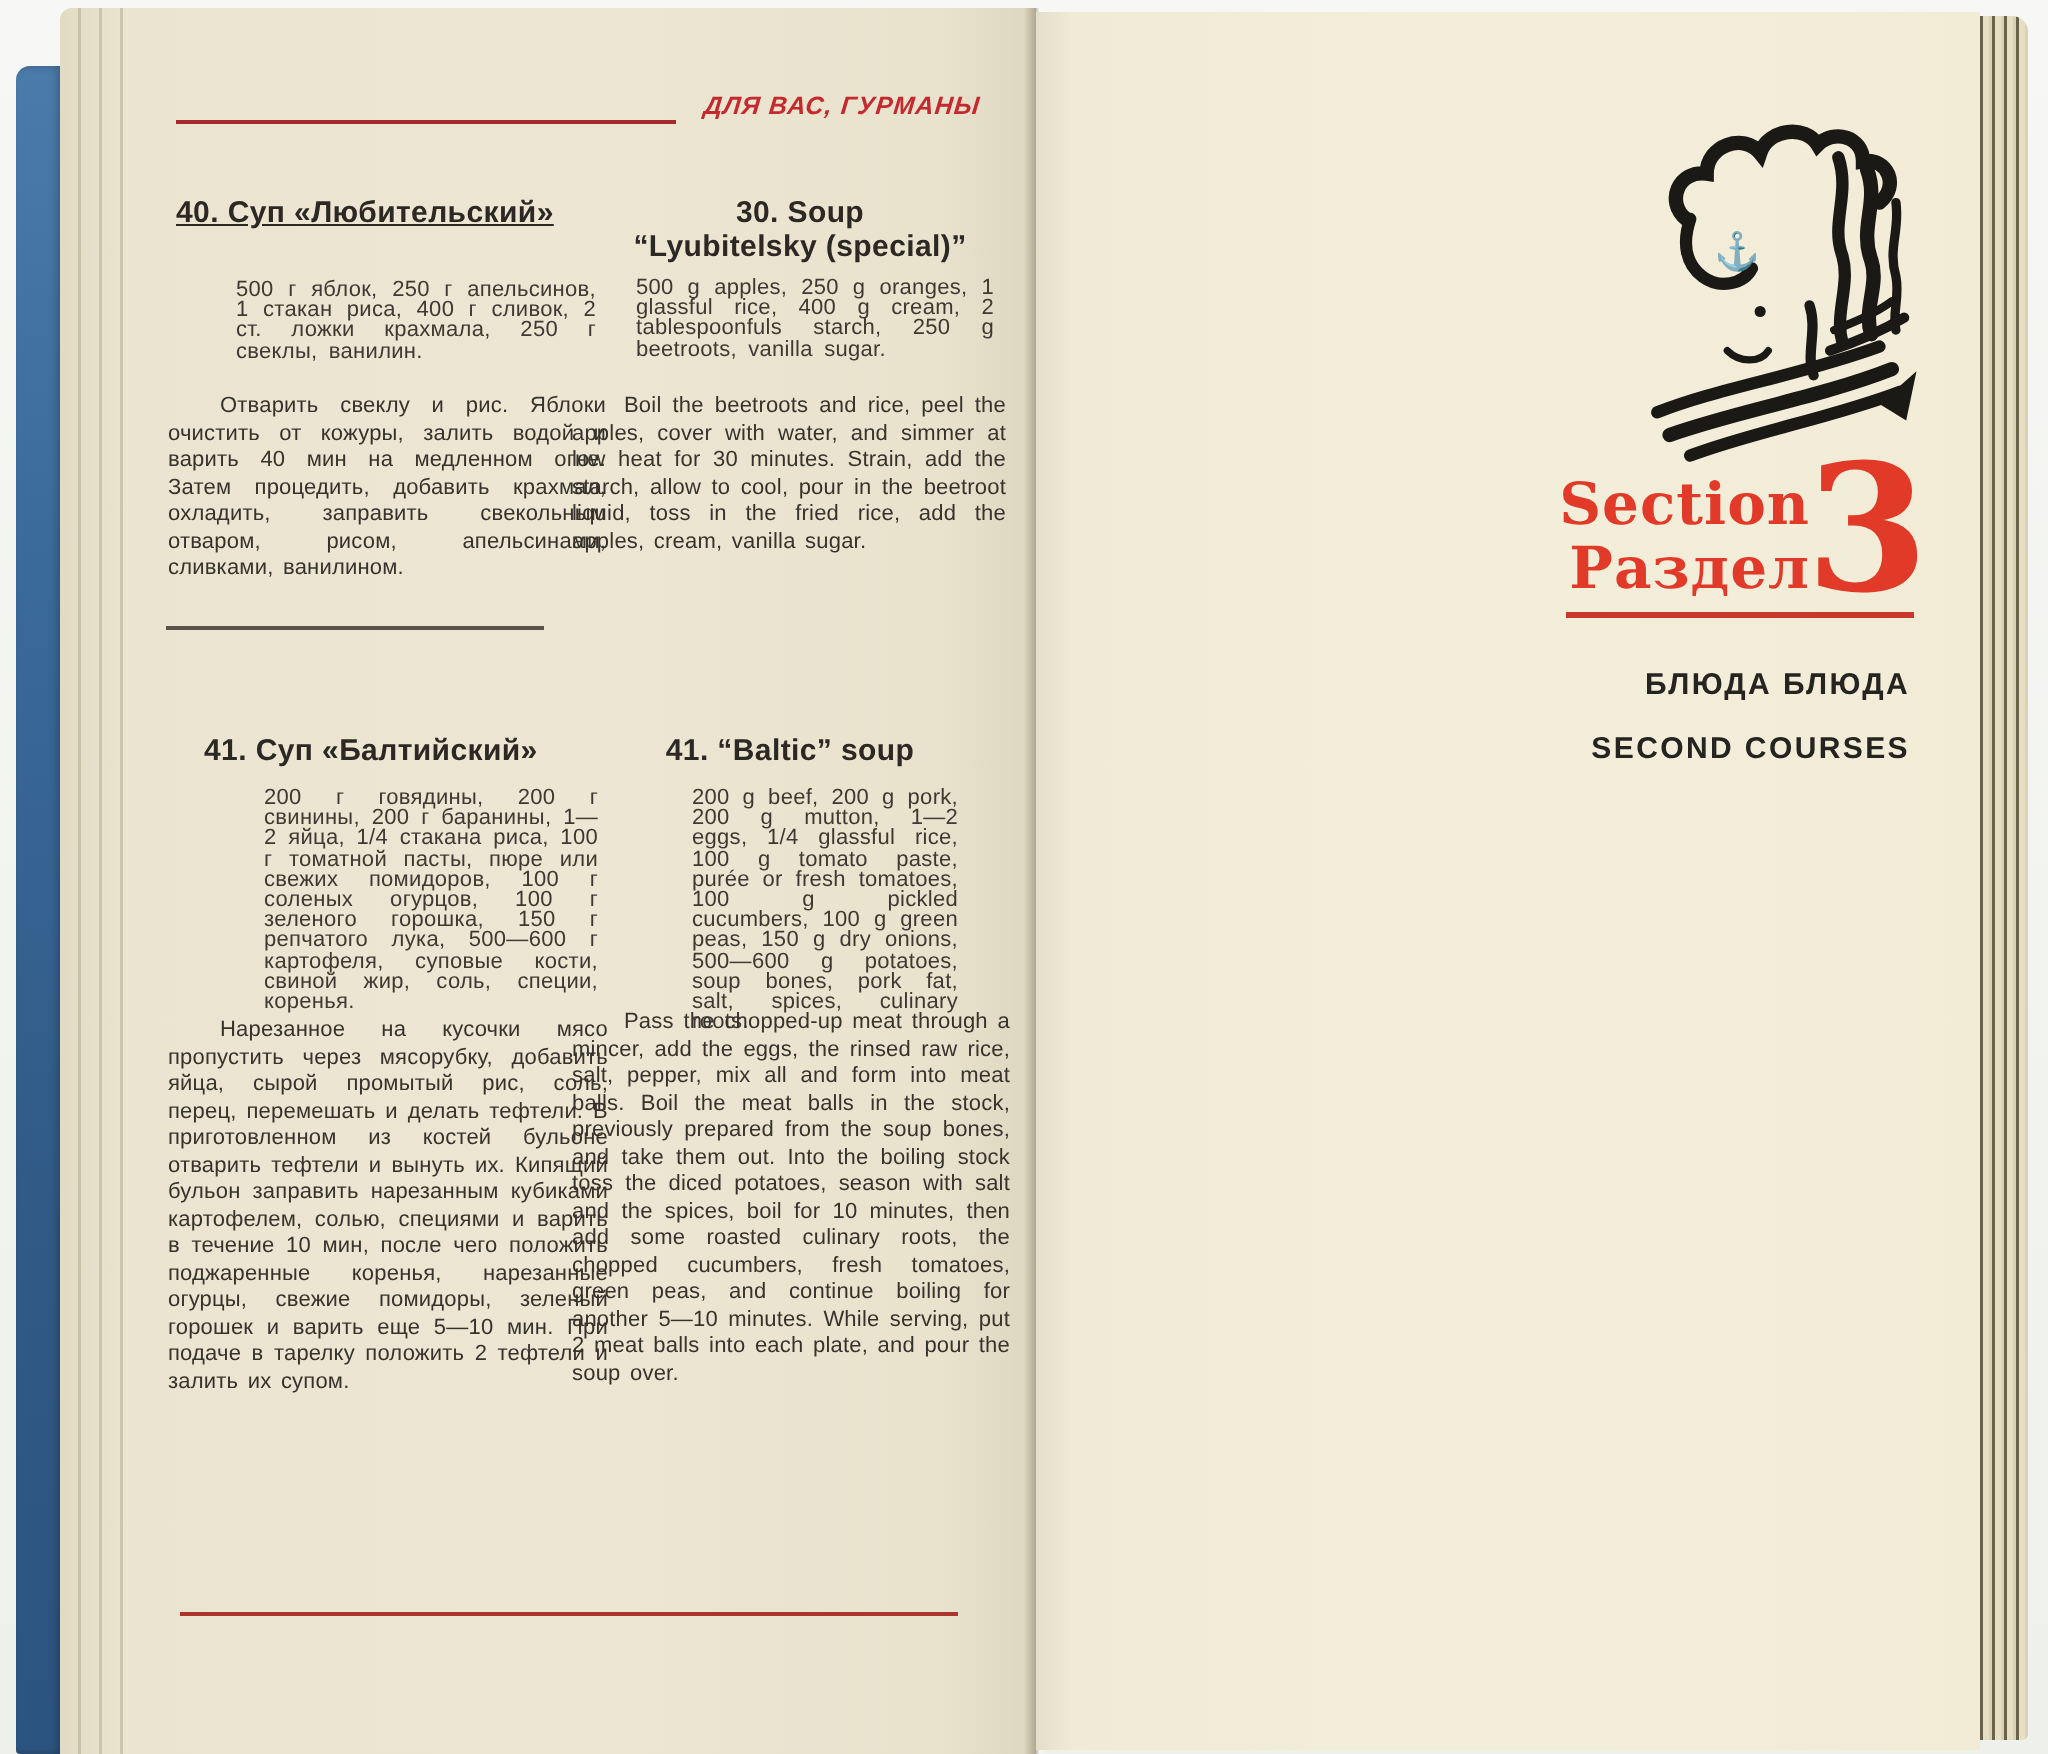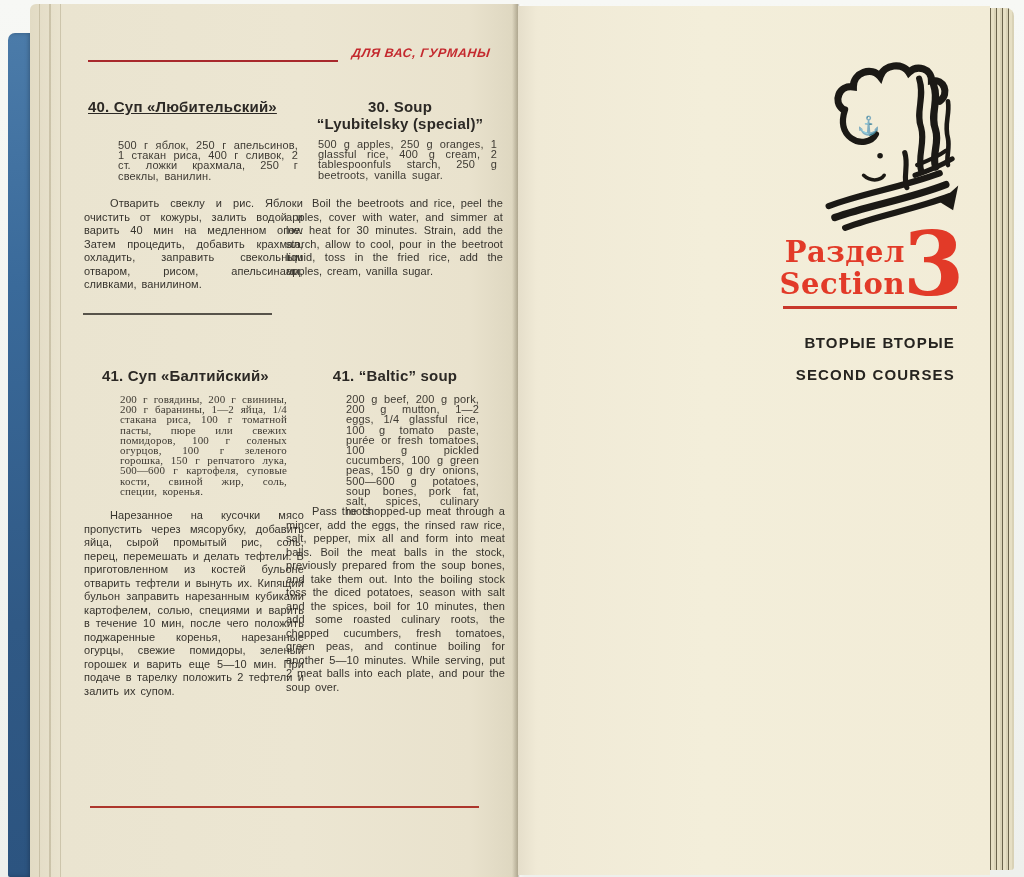--- a/index.html
+++ b/index.html
@@ -64,21 +64,21 @@
     <div class="abs divider" style="left:53px;top:309px;width:189px;"></div>
 
     <div class="abs recipe-title center" style="left:272px;top:94px;width:196px;">
       <div>30. Soup</div>
       <div>“Lyubitelsky (special)”</div>
     </div>
     <div class="abs ingredients" style="left:288px;top:135px;width:179px;">500 g apples, 250 g oranges, 1 glassful rice, 400 g cream, 2 tablespoonfuls starch, 250 g beetroots, vanilla sugar.</div>
     <div class="abs instructions" style="left:256px;top:193px;width:217px;">Boil the beetroots and rice, peel the apples, cover with water, and simmer at low heat for 30 minutes. Strain, add the starch, allow to cool, pour in the beetroot liquid, toss in the fried rice, add the apples, cream, vanilla sugar.</div>
 
     <div class="abs recipe-title" style="left:72px;top:363px;">41. Суп «Балтийский»</div>
-    <div class="abs ingredients" style="left:90px;top:390px;width:167px;font-family:Liberation Serif, serif;">200 г говядины, 200 г свинины, 200 г баранины, 1—2 яйца, 1/4 стакана риса, 100 г томатной пасты, пюре или свежих помидоров, 100 г соленых огурцов, 100 г зеленого горошка, 150 г репчатого лука, 500—600 г картофеля, суповые кости, свиной жир, соль, специи, коренья.</div>
+    <div class="abs ingredients" style="left:102px;top:390px;width:167px;">200 г говядины, 200 г свинины, 200 г баранины, 1—2 яйца, 1/4 стакана риса, 100 г томатной пасты, пюре или свежих помидоров, 100 г соленых огурцов, 100 г зеленого горошка, 150 г репчатого лука, 500—600 г картофеля, суповые кости, свиной жир, соль, специи, коренья.</div>
     <div class="abs instructions" style="left:54px;top:505px;width:220px;">Нарезанное на кусочки мясо пропустить через мясорубку, добавить яйца, сырой промытый рис, соль, перец, перемешать и делать тефтели. В приготовленном из костей бульоне отварить тефтели и вынуть их. Кипящий бульон заправить нарезанным кубиками картофелем, солью, специями и варить в течение 10 мин, после чего положить поджаренные коренья, нарезанные огурцы, свежие помидоры, зеленый горошек и варить еще 5—10 мин. При подаче в тарелку положить 2 тефтели и залить их супом.</div>
 
     <div class="abs recipe-title center" style="left:270px;top:363px;width:190px;">41. “Baltic” soup</div>
     <div class="abs ingredients" style="left:316px;top:390px;width:133px;">200 g beef, 200 g pork, 200 g mutton, 1—2 eggs, 1/4 glassful rice, 100 g tomato paste, purée or fresh tomatoes, 100 g pickled cucumbers, 100 g green peas, 150 g dry onions, 500—600 g potatoes, soup bones, pork fat, salt, spices, culinary roots.</div>
     <div class="abs instructions" style="left:256px;top:501px;width:219px;">Pass the chopped-up meat through a mincer, add the eggs, the rinsed raw rice, salt, pepper, mix all and form into meat balls. Boil the meat balls in the stock, previously prepared from the soup bones, and take them out. Into the boiling stock toss the diced potatoes, season with salt and the spices, boil for 10 minutes, then add some roasted culinary roots, the chopped cucumbers, fresh tomatoes, green peas, and continue boiling for another 5—10 minutes. While serving, put 2 meat balls into each plate, and pour the soup over.</div>
 
     <div class="abs rule-red" style="left:60px;top:802px;width:389px;background:#ad362c;"></div>
   </div>
 
   <div class="abs fold"></div>
@@ -107,24 +107,24 @@
       </g>
 
       <circle cx="60" cy="97" r="2.7" fill="#1b1915"></circle>
 
       <path d="M118,142 L136,126 L131,150 Z" fill="#1b1915"></path>
 
       <text x="38" y="74" font-size="18" fill="#1b1915">⚓</text>
     </svg>
 
     <div class="abs section-labels" style="left:252px;top:230px;width:135px;">
+      <div>Section</div>
       <div>Раздел</div>
-      <div>Section</div>
     </div>
     <div class="abs section-number" style="left:385px;top:218px;">3</div>
     <div class="abs red-underline" style="left:265px;top:300px;width:174px;"></div>
 
-    <div class="abs subtitle" style="left:262px;top:328px;width:175px;">ВТОРЫЕ ВТОРЫЕ</div>
+    <div class="abs subtitle" style="left:262px;top:328px;width:175px;">БЛЮДА БЛЮДА</div>
     <div class="abs subtitle" style="left:262px;top:360px;width:175px;">SECOND COURSES</div>
   </div>
 
   <div class="abs right-edges"></div>
 </div>
 
 </body></html>

